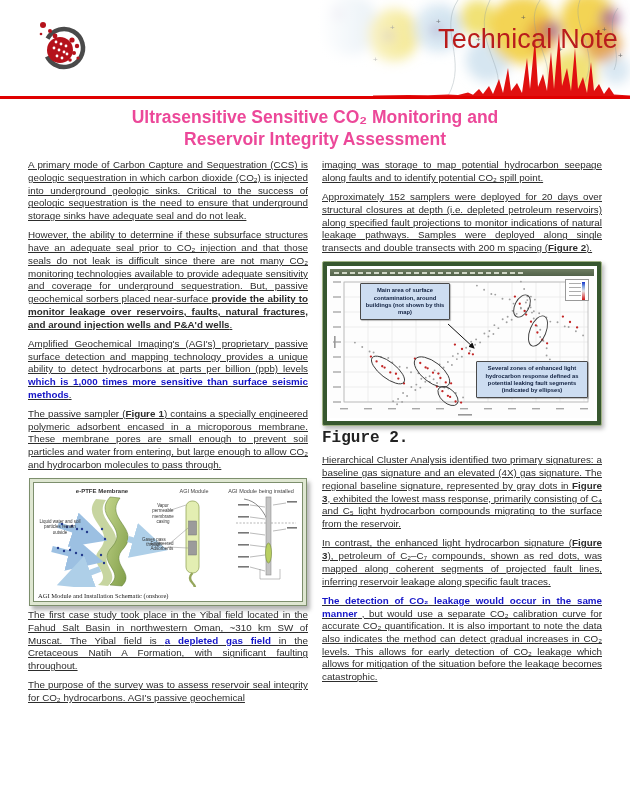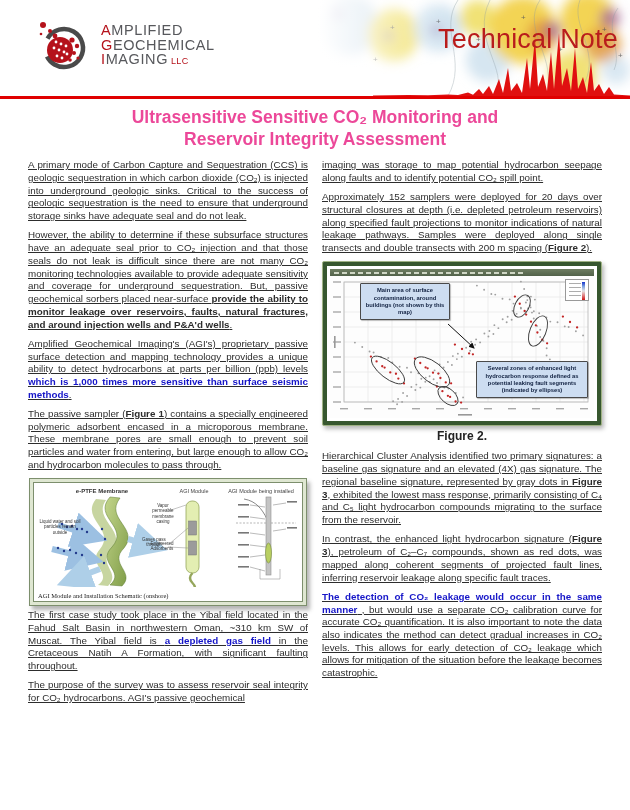--- a/index.html
+++ b/index.html
@@ -23,22 +23,22 @@
   h1 { text-align:center; font-size:17.5px; line-height:1.28; color:#ec4899;
     margin:7px 0 9px; font-weight:700; }
 
   
   .cols { display:flex; gap:14px; padding:0 28px; }
   .col { width:280px; }
   p.body { margin:0 0 6.5px; text-align:justify; font-size:9.8px; line-height:1.3;
     color:#2d2d2d;text-decoration:underline; }
   .seg-b  { font-weight:700; }
   .seg-bb { font-weight:700; color:#1616c8; }
-  .figcaption { text-align:center; font-weight:700; font-size:12px; color:#222;
-    margin:3px 0 7px; }
+  .figcaption { font-weight:700; font-size:16px; color:#222;
+    margin:3px 0 7px;font-family:Liberation Mono, monospace; }
 
   
   .fig1-frame { border:1px solid #7d8f6d; background:#dfe7d2; padding:3px;
     box-shadow:3px 4px 4px rgba(90,90,90,.45); margin:2px 1px 3px 1px; }
   .fig1-inner { border:1px solid #7d8f6d; background:#fff; position:relative; }
   .fig1-label { position:absolute; font-size:4.5px; line-height:1.15; color:#333;
     text-align:center; }
   .fig1-footer { font-family:"Liberation Serif", serif; font-size:6.5px; color:#222;
     padding:1px 4px 2px; }
 
@@ -138,25 +138,20 @@
           <circle cx="43" cy="30" r="2.2"></circle>
           <circle cx="40" cy="37" r="2"></circle>
         <circle cx="44" cy="42" r="1.6"></circle>
           <circle cx="36" cy="44" r="1.8"></circle>
         <circle cx="9" cy="9" r="3"></circle>
           <circle cx="16" cy="15" r="2"></circle>
           <circle cx="7" cy="18" r="1.3"></circle>
         <circle cx="21" cy="20" r="2.4"></circle>
       </g>
     </svg>
-    <div class="logo-text">
-      <div><span class="seg-r">A</span><span>MPLIFIED</span></div>
-      <div><span class="seg-r">G</span><span>EOCHEMICAL</span></div>
-      <div><span class="seg-r">I</span><span>MAGING</span><span class="seg-rs"> LLC</span></div>
-    </div>
   </div>
 </div>
 
 <div class="red-rule"></div>
 
 <h1>
   <span>Ultrasensitive Sensitive CO₂ Monitoring and</span><br>
   <span>Reservoir Integrity Assessment</span>
 </h1>
 

